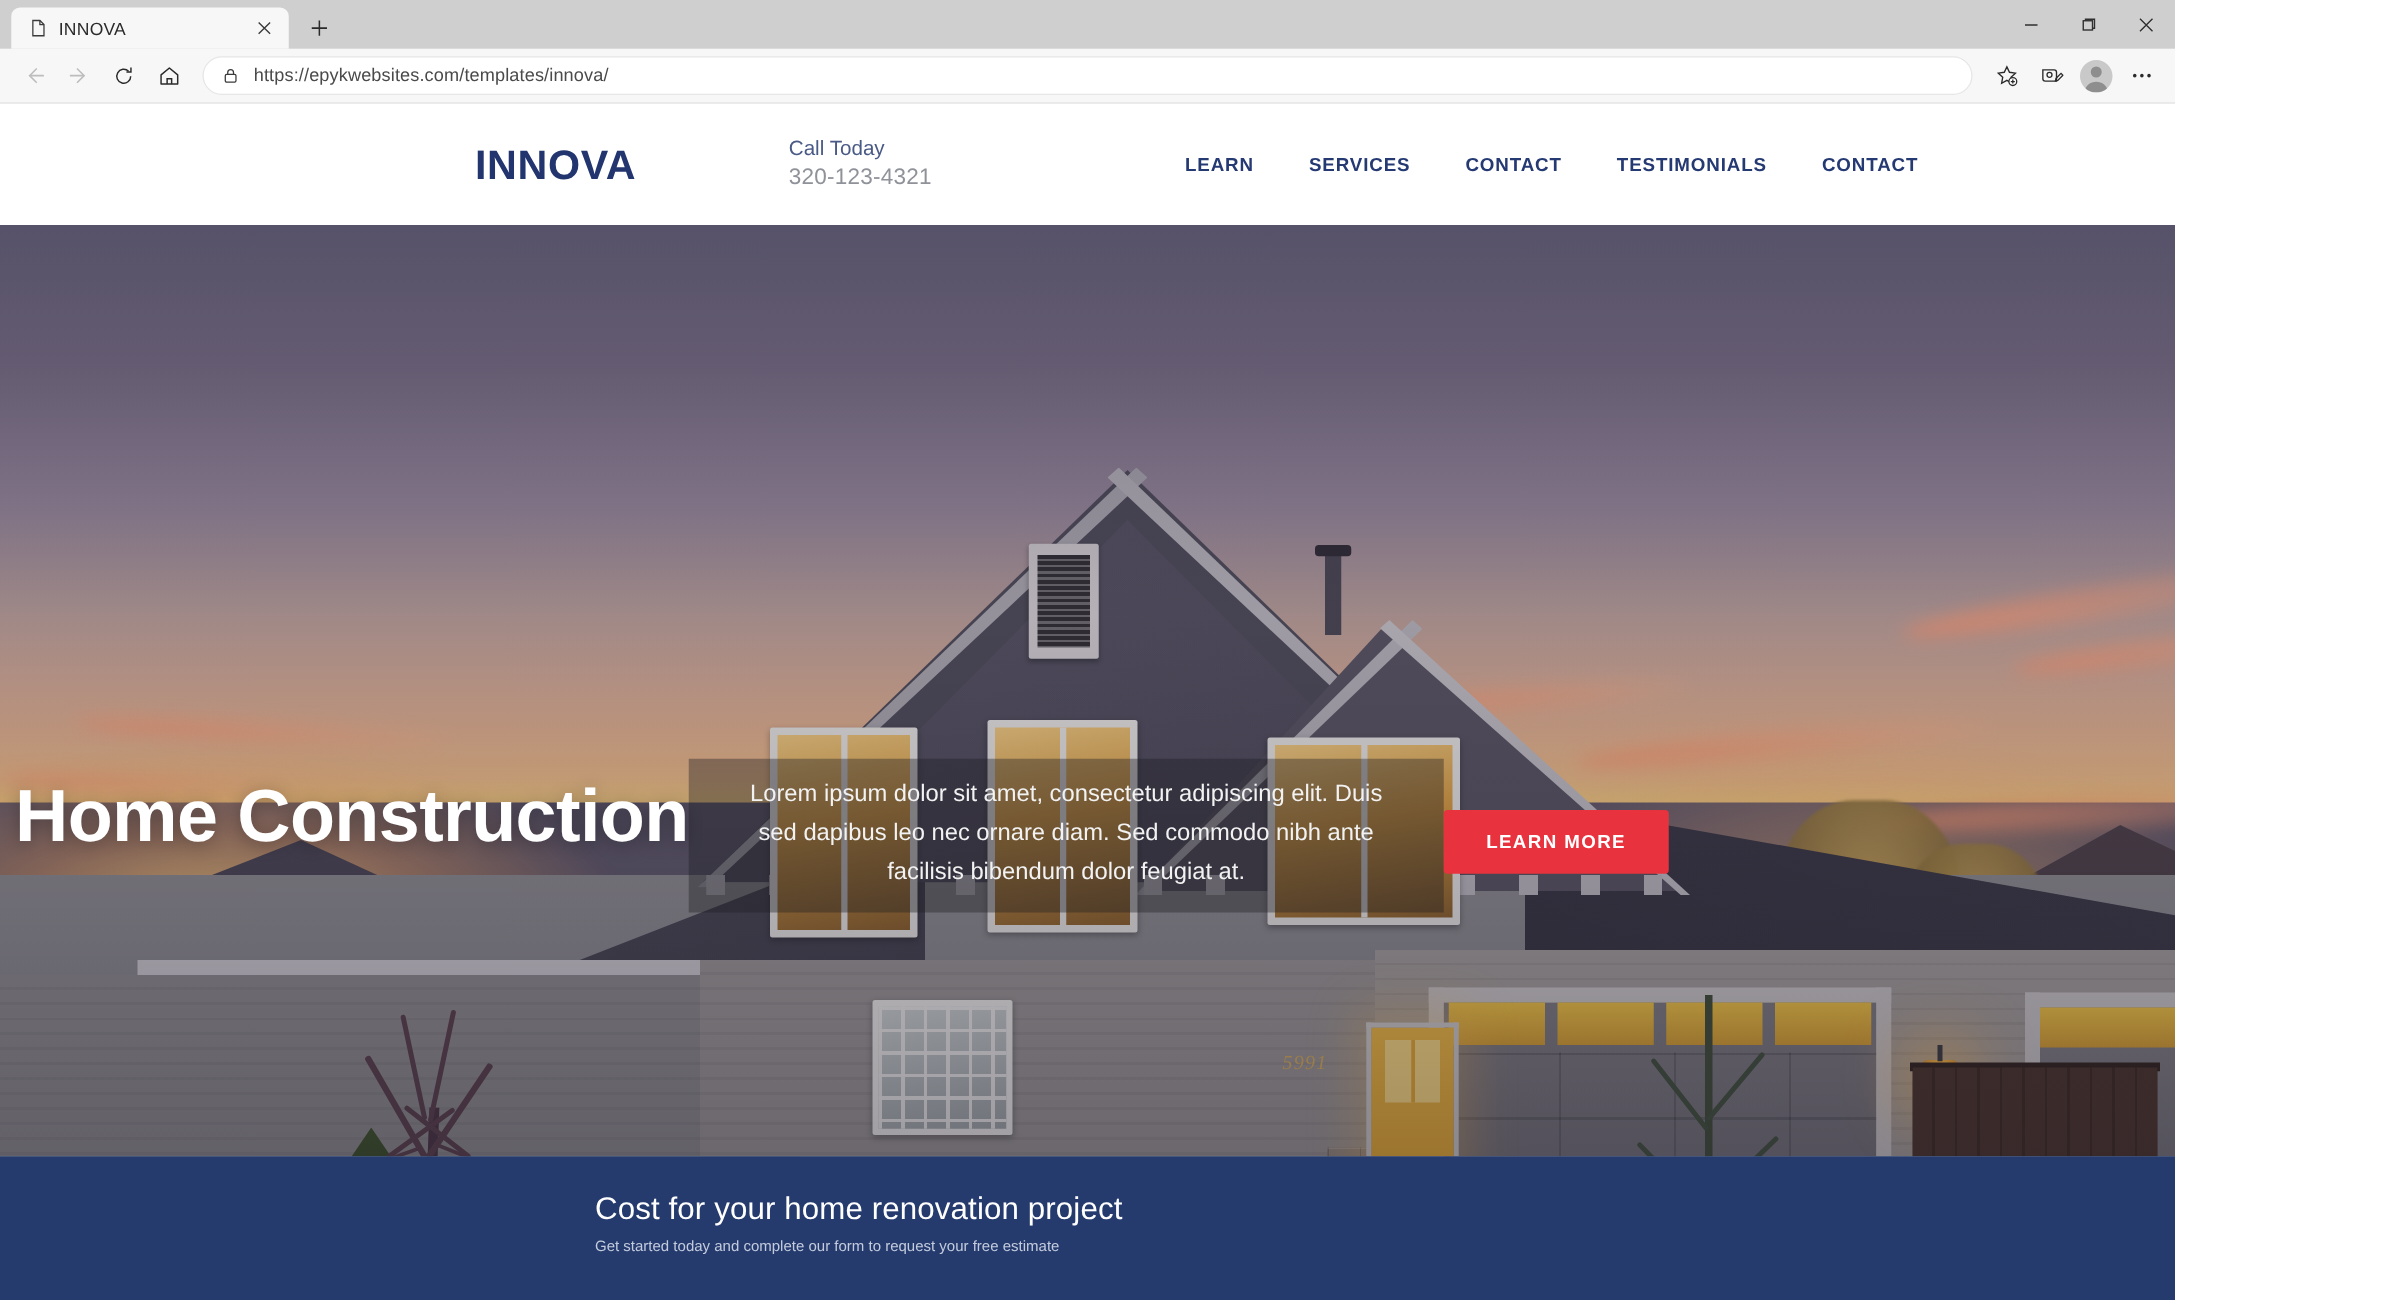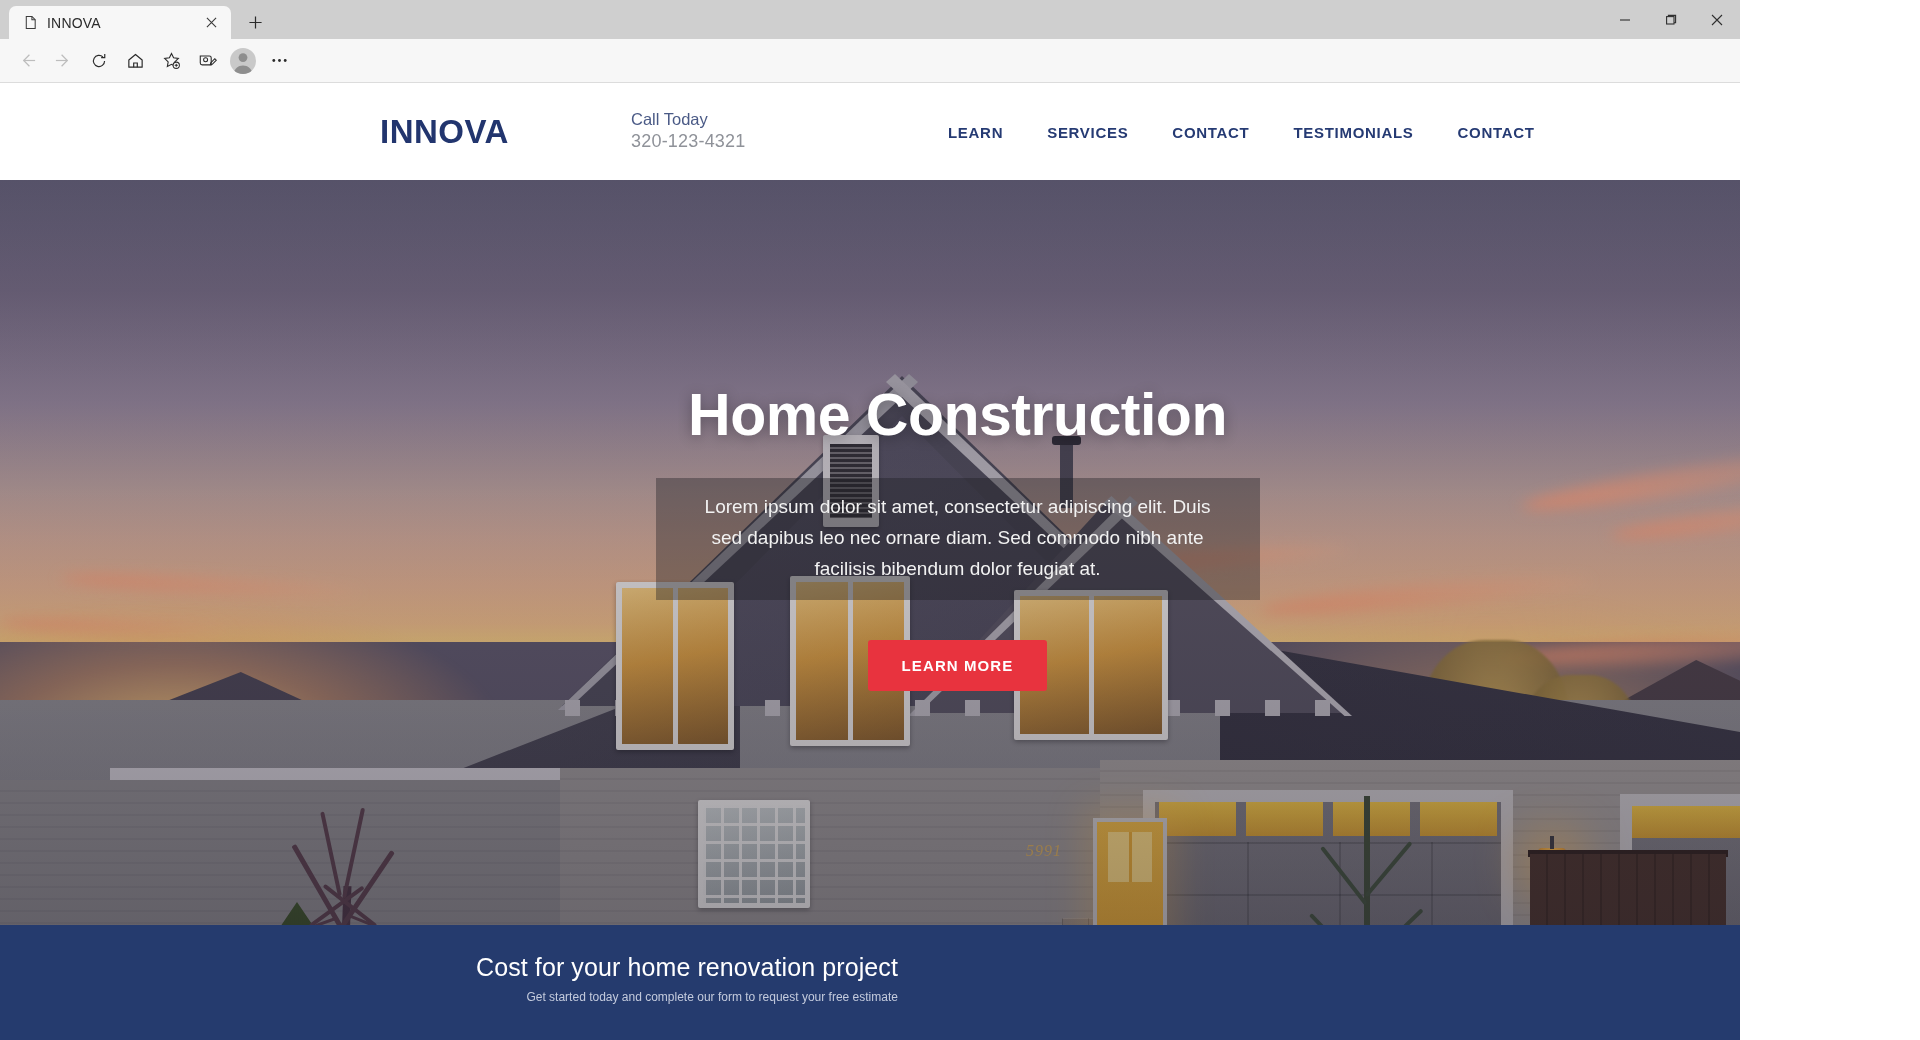--- a/index.html
+++ b/index.html
@@ -341,21 +341,21 @@
   }
   .fence-cap { position:absolute; left:1528px; top:670px; width:200px; height:7px; background:#30201a; }
 
   .hero-tint {
     position:absolute; inset:0;
     background:linear-gradient(to bottom, rgba(40,36,60,.34) 0%, rgba(40,36,60,.16) 42%, rgba(30,28,46,.38) 100%);
   }
 
   
   .hero-content {
-    position:absolute; inset:0; display:flex; flex-direction:column;
+    position:absolute; inset:0; display:flex; flex-direction:row;
     align-items:center; justify-content:flex-start; padding-top:202px; z-index:4;margin-left:12px;
   }
   .hero-title {
     font-size:59px; font-weight:bold; color:#fff; text-align:center;
     line-height:1.12; letter-spacing:-.5px;
     text-shadow:0 2px 14px rgba(0,0,0,.30);
   }
   .hero-sub-wrap {
     margin-top:30px; width:604px; background:rgba(30,30,34,.38);
     padding:14px 38px 16px;
@@ -364,21 +364,21 @@
     font-size:19px; color:#f2f2f2; text-align:center; line-height:1.62;
   }
   .btn-learn {
     margin-top:40px; background:#e8333e; color:#fff; border:none;
     padding:17px 34px; font-size:15px; font-weight:bold; letter-spacing:1.1px;
     border-radius:3px; cursor:pointer; font-family:"Liberation Sans", sans-serif;
   }
 
   
   .cta {
-    height:115px; background:#253b6e; position:relative;text-align:right;
+    height:115px; background:#253b6e; position:relative;
   }
   .cta-text { position:absolute; left:476px; top:28px; }
   .cta-title { font-size:25px; color:#ffffff; font-weight:normal; letter-spacing:.1px; }
   .cta-sub { font-size:12px; color:#c4cbdd; margin-top:8px; }
 
   
   .scrollbar {
     position:absolute; right:0; top:83px; width:17px; height:957px;
     background:#f0f0f0; border-left:1px solid #e2e2e2; z-index:20;
   }
@@ -452,20 +452,29 @@
           <path d="M16.4 2.2v4h-4" fill="none" stroke="#2b2b2b" stroke-width="1.3"></path>
         </svg>
     </div>
     <div class="tbtn">
       <svg width="19" height="19" viewBox="0 0 20 20">
           <path d="M3 9.4L10 3.6l7 5.8V17H3z" fill="none" stroke="#2b2b2b" stroke-width="1.25" stroke-linejoin="round"></path>
           <path d="M8.1 17v-4.4h3.8V17" fill="none" stroke="#2b2b2b" stroke-width="1.25"></path>
         </svg>
     </div>
 
+    <div class="omnibox">
+      <span class="lock">
+        <svg width="13" height="13" viewBox="0 0 14 14">
+            <rect x="2.4" y="6" width="9.2" height="6.6" rx="1.2" fill="none" stroke="#3b3b3b" stroke-width="1.1"></rect>
+            <path d="M4.5 6V4.3a2.5 2.5 0 0 1 5 0V6" fill="none" stroke="#3b3b3b" stroke-width="1.1"></path>
+          </svg>
+      </span>
+      <span class="url">https://epykwebsites.com/templates/innova/</span>
+    </div>
 
     <div class="tbtn">
       <svg width="19" height="19" viewBox="0 0 20 20">
           <path d="M10 2.6l2.2 4.6 5 .7-3.7 3.5.9 5-4.4-2.4-4.4 2.4.9-5L2.8 7.9l5-.7z" fill="none" stroke="#2b2b2b" stroke-width="1.15"></path>
           <circle cx="15" cy="15" r="3.3" fill="#fff" stroke="#2b2b2b" stroke-width="1.1"></circle>
           <path d="M15 13.3v3.4M13.3 15h3.4" stroke="#2b2b2b" stroke-width="1.1"></path>
         </svg>
     </div>
     <div class="tbtn">
       <svg width="19" height="19" viewBox="0 0 20 20">

